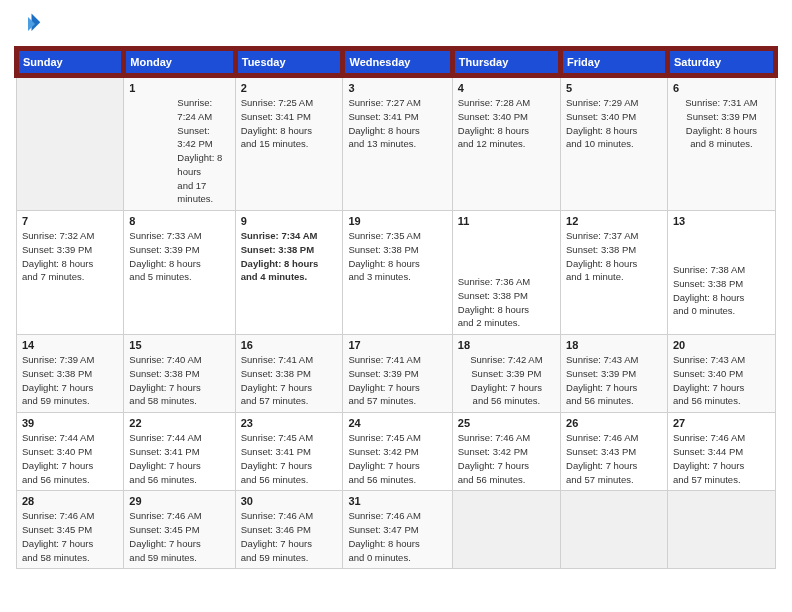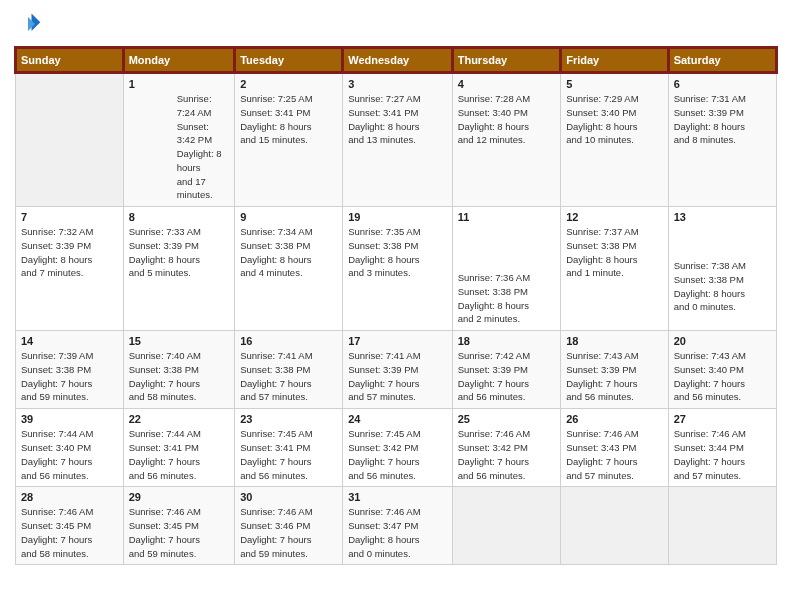--- a/index.html
+++ b/index.html
@@ -50,27 +50,27 @@
     .location {
       font-size: 13px;
       color: #555;
     }
     .calendar {
       width: 100%;
       border-collapse: collapse;
       font-size: 10px;
     }
     .calendar thead tr th {
-      background-color: #a16207;
+      background-color: #1d4ed8;
       color: #fff;
       font-size: 11px;
       font-weight: bold;
       padding: 5px 4px;
       text-align: left;
-      border: 3px solid #7f1d1d;
+      border: 5px solid #7f1d1d;
     }
     .calendar tbody tr td {
       vertical-align: top;
       padding: 4px 5px;
       border: 1px solid #d0d0d0;
       width: 113px;
       min-height: 80px;
       background: #fff;
     }
     .calendar tbody tr:nth-child(odd) td {
@@ -157,21 +157,21 @@
           </td>
           <td>
             <div class="day-num">5</div>
             <div class="day-detail" style="white-space: pre-line;">Sunrise: 7:29 AM
 Sunset: 3:40 PM
 Daylight: 8 hours
 and 10 minutes.</div>
           </td>
           <td>
             <div class="day-num">6</div>
-            <div class="day-detail" style="white-space: pre-line;">Sunrise: 7:31 AM
+            <div class="day-detail" style="white-space: pre-line; text-align: center;">Sunrise: 7:31 AM
 Sunset: 3:39 PM
 Daylight: 8 hours
 and 8 minutes.</div>
           </td>
         </tr>
         <tr>
           <td>
             <div class="day-num">7</div>
             <div class="day-detail" style="white-space: pre-line;">Sunrise: 7:32 AM
 Sunset: 3:39 PM
@@ -180,21 +180,21 @@
           </td>
           <td>
             <div class="day-num">8</div>
             <div class="day-detail" style="white-space: pre-line;">Sunrise: 7:33 AM
 Sunset: 3:39 PM
 Daylight: 8 hours
 and 5 minutes.</div>
           </td>
           <td>
             <div class="day-num">9</div>
-            <div class="day-detail" style="white-space: pre-line;">Sunrise: 7:34 AM
+            <div class="day-detail" style="white-space: pre-line; font-weight: bold;">Sunrise: 7:34 AM
 Sunset: 3:38 PM
 Daylight: 8 hours
 and 4 minutes.</div>
           </td>
           <td>
             <div class="day-num">19</div>
             <div class="day-detail" style="white-space: pre-line;">Sunrise: 7:35 AM
 Sunset: 3:38 PM
 Daylight: 8 hours
 and 3 minutes.</div>
@@ -245,21 +245,21 @@
           </td>
           <td>
             <div class="day-num">17</div>
             <div class="day-detail" style="white-space: pre-line;">Sunrise: 7:41 AM
 Sunset: 3:39 PM
 Daylight: 7 hours
 and 57 minutes.</div>
           </td>
           <td>
             <div class="day-num">18</div>
-            <div class="day-detail" style="white-space: pre-line;">Sunrise: 7:42 AM
+            <div class="day-detail" style="white-space: pre-line; text-align: center;">Sunrise: 7:42 AM
 Sunset: 3:39 PM
 Daylight: 7 hours
 and 56 minutes.</div>
           </td>
           <td>
             <div class="day-num">18</div>
             <div class="day-detail" style="white-space: pre-line;">Sunrise: 7:43 AM
 Sunset: 3:39 PM
 Daylight: 7 hours
 and 56 minutes.</div>

